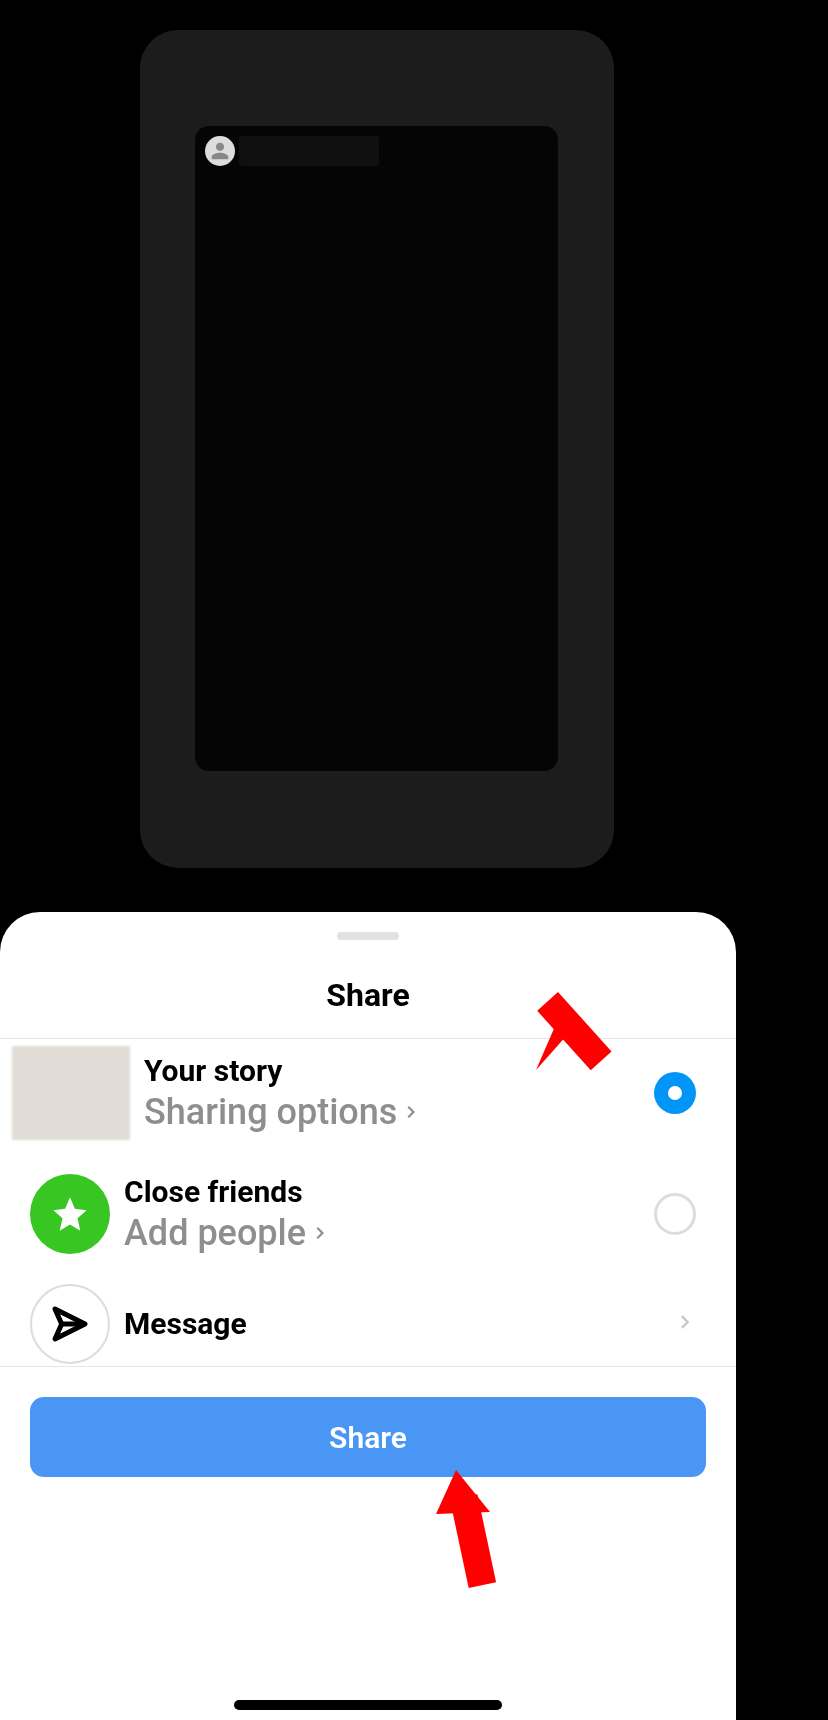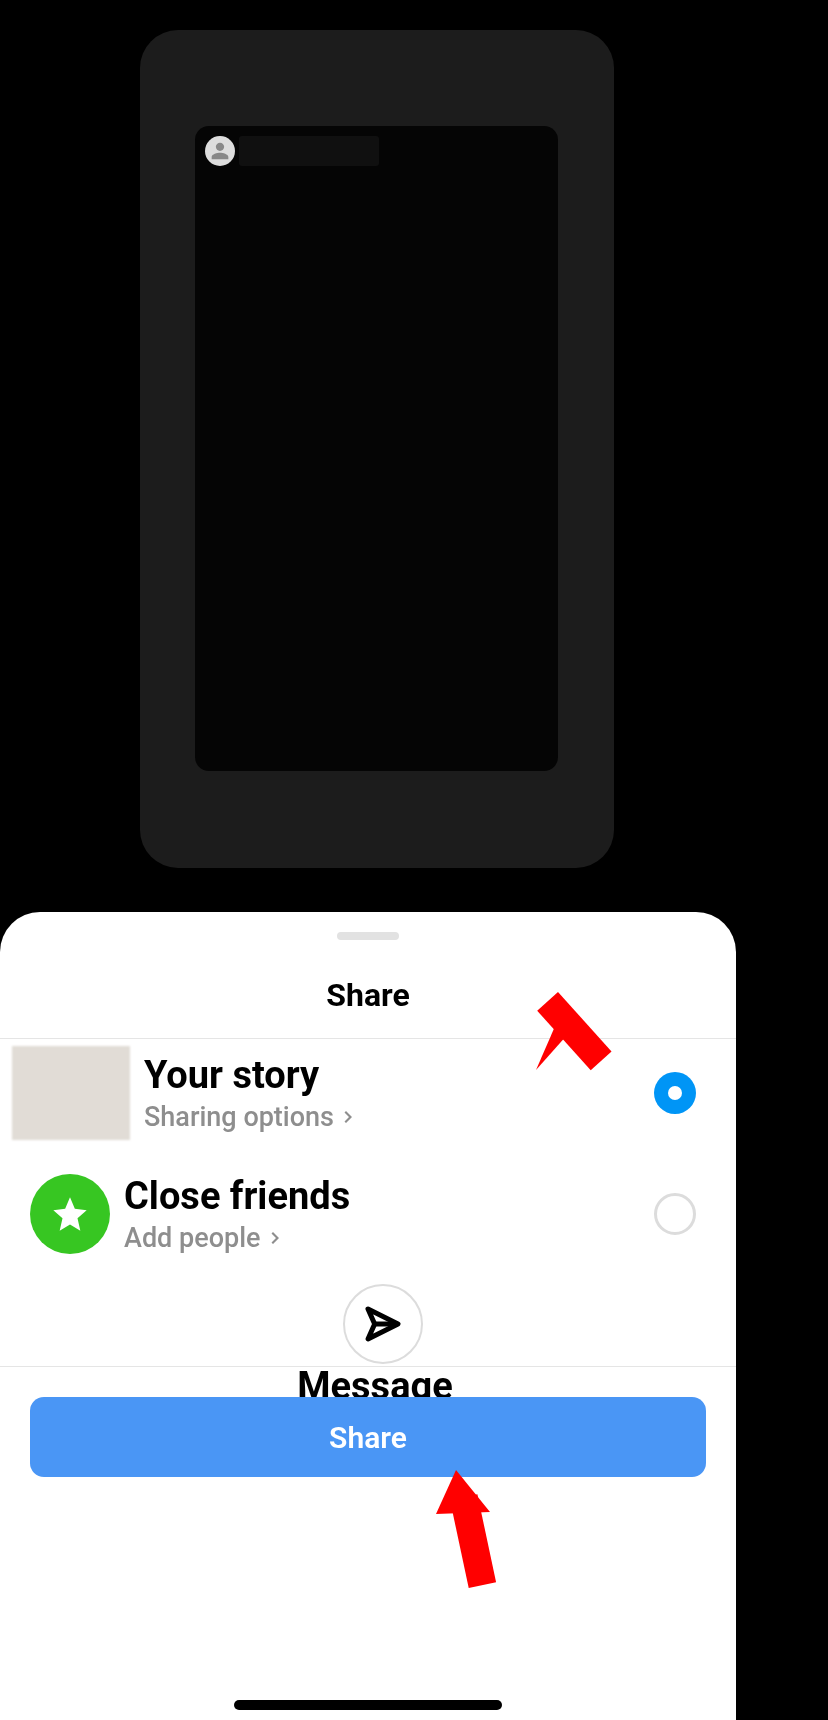--- a/index.html
+++ b/index.html
@@ -75,42 +75,42 @@
 
     .row {
       position: absolute;
       left: 0;
       width: 100%;
       display: flex;
       align-items: center;
     }
     .row1 { top: 134px; height: 94px; }
     .row2 { top: 250px; height: 80px; margin-top: 12px; }
-    .row3 { top: 372px; height: 80px; flex-direction: column; }
+    .row3 { top: 372px; height: 80px; }
 
     .thumb-square {
       width: 118px; height: 94px;
       margin-left: 12px;
       background: #e1dcd6;
       filter: blur(1.2px);
     }
     .row-texts {
       margin-left: 14px;
       flex: 1;
     }
     .row-title {
-      font-size: 38px;
+      font-size: 30px;
       font-weight: 700;
       color: #000;
       line-height: 1.2;
     }
     .row-sub {
       display: inline-flex;
       align-items: center;
-      font-size: 27px;
+      font-size: 36px;
       color: #8e8e8e;
       font-weight: 500;
       margin-top: 2px;
     }
     .row-sub svg { width: 18px; height: 18px; fill: #8e8e8e; margin-left: 6px; }
 
     .radio {
       width: 42px; height: 42px;
       border-radius: 50%;
       margin-right: 40px;

